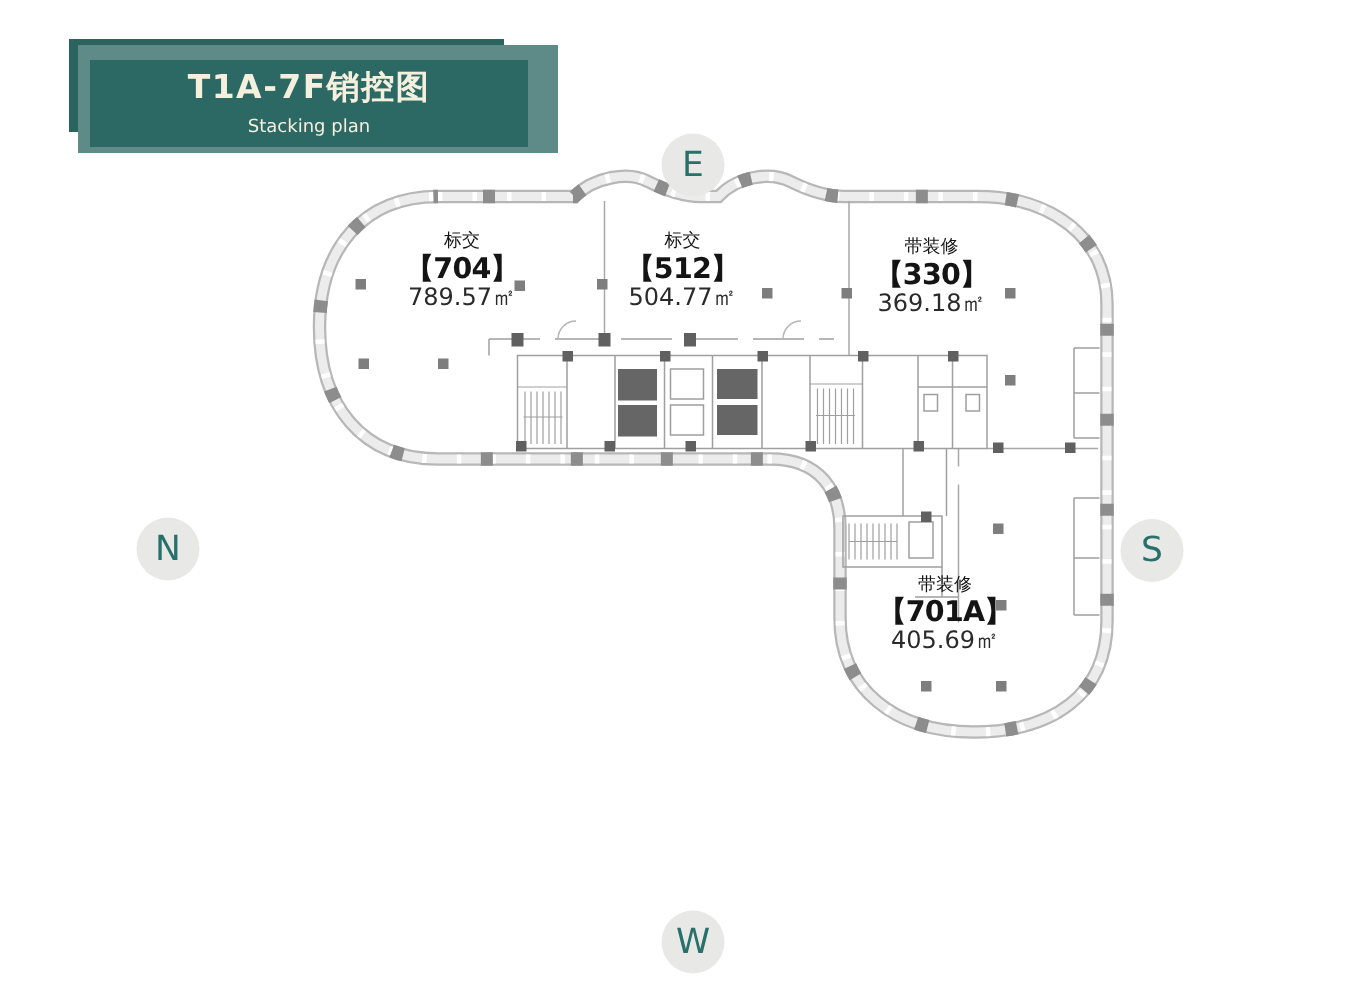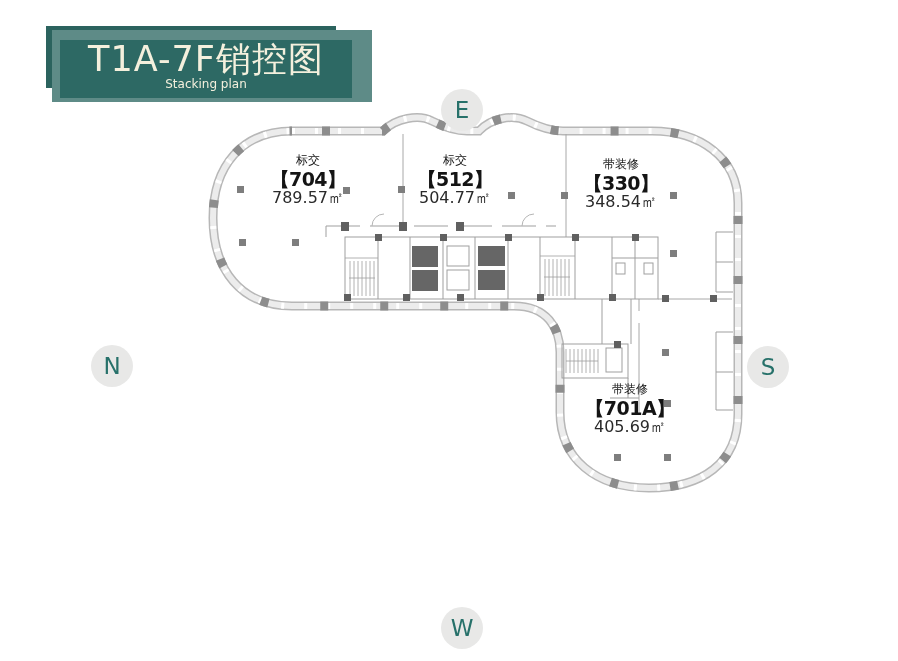--- a/index.html
+++ b/index.html
@@ -12,21 +12,21 @@
   svg.plan{position:absolute;left:0;top:0;}
 
   
   .banner{position:absolute;left:0;top:0;width:420px;height:120px;}
   .banner .back{position:absolute;left:46px;top:26px;width:290px;height:62px;background:#2b635e;}
   .banner .mid{position:absolute;left:52px;top:30px;width:320px;height:72px;background:#5e8b87;}
   .banner .front{
     position:absolute;left:60px;top:40px;width:292px;height:58px;background:#2d6964;
     display:flex;flex-direction:column;align-items:center;justify-content:center;
   }
-  .banner .title{color:#f4f0dd;font-size:35px;font-weight:normal;line-height:30px;letter-spacing:1px;}
+  .banner .title{color:#f4f0dd;font-size:22px;font-weight:bold;line-height:30px;letter-spacing:1px;}
   .banner .subtitle{color:#f4f0dd;font-size:12px;line-height:20px;}
 
   
   .compass{
     position:absolute;width:42px;height:42px;border-radius:50%;
     background:#e8e8e7;color:#27716a;font-size:23px;
     display:flex;align-items:center;justify-content:center;
   }
   .compass.e{left:441px;top:89px;}
   .compass.n{left:91px;top:345px;}
@@ -180,21 +180,21 @@
     <div class="area">789.57㎡</div>
   </div>
   <div class="unit u703">
     <div class="status">标交</div>
     <div class="num">【512】</div>
     <div class="area">504.77㎡</div>
   </div>
   <div class="unit u702">
     <div class="status">带装修</div>
     <div class="num">【330】</div>
-    <div class="area">348.54㎡</div>
+    <div class="area">369.18㎡</div>
   </div>
   <div class="unit u701a">
     <div class="status">带装修</div>
     <div class="num">【701A】</div>
     <div class="area">405.69㎡</div>
   </div>
 
 </div>
 
 </body></html>

